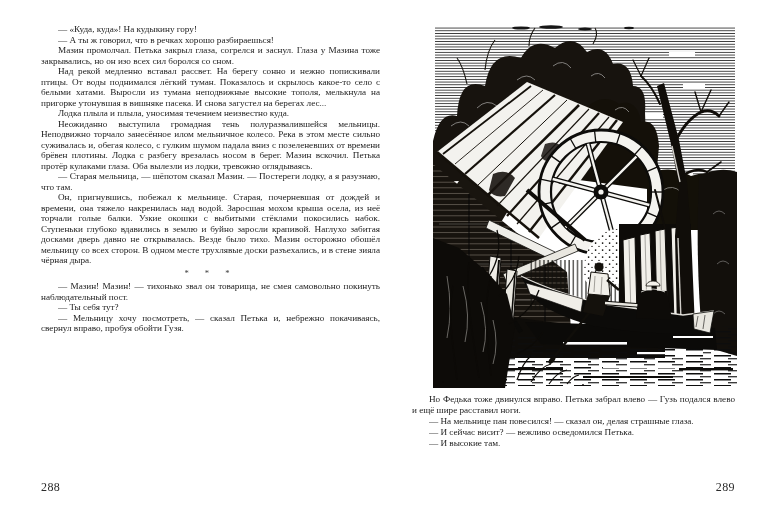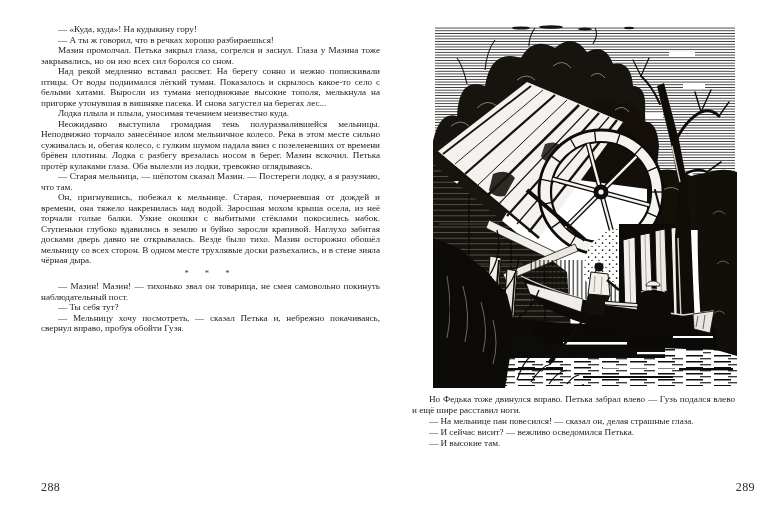--- a/index.html
+++ b/index.html
@@ -10,21 +10,21 @@
   .text-col{position:absolute;text-align:justify;font-size:9.2px;line-height:10.5px;letter-spacing:-0.02px;}
   .text-col-left{left:41px;top:24px;width:339px;}
   .text-col-right{left:412px;top:394px;width:323px;line-height:11px;}
   .para{margin:0;text-indent:17px;}
   .para.stars{
     text-align:center;text-indent:0;letter-spacing:7px;margin:2.5px 0 2.5px;
     font-size:8.6px;color:#3a3a3a;
   }
   .pagenum{position:absolute;font-size:12px;color:#2a2a2a;letter-spacing:0.4px;}
   .pagenum-left{left:41px;top:480px;}
-  .pagenum-right{left:432px;top:480px;width:323px;text-align:right;}
+  .pagenum-right{left:412px;top:480px;width:323px;text-align:right;}
   figure.illustration{position:absolute;left:433px;top:24px;width:304px;height:364px;margin:0;}
   figure.illustration svg{display:block;}
 </style>
 </head>
 <body>
 
 <div class="spread">
 
   <section>
     <div class="text-col text-col-left">

